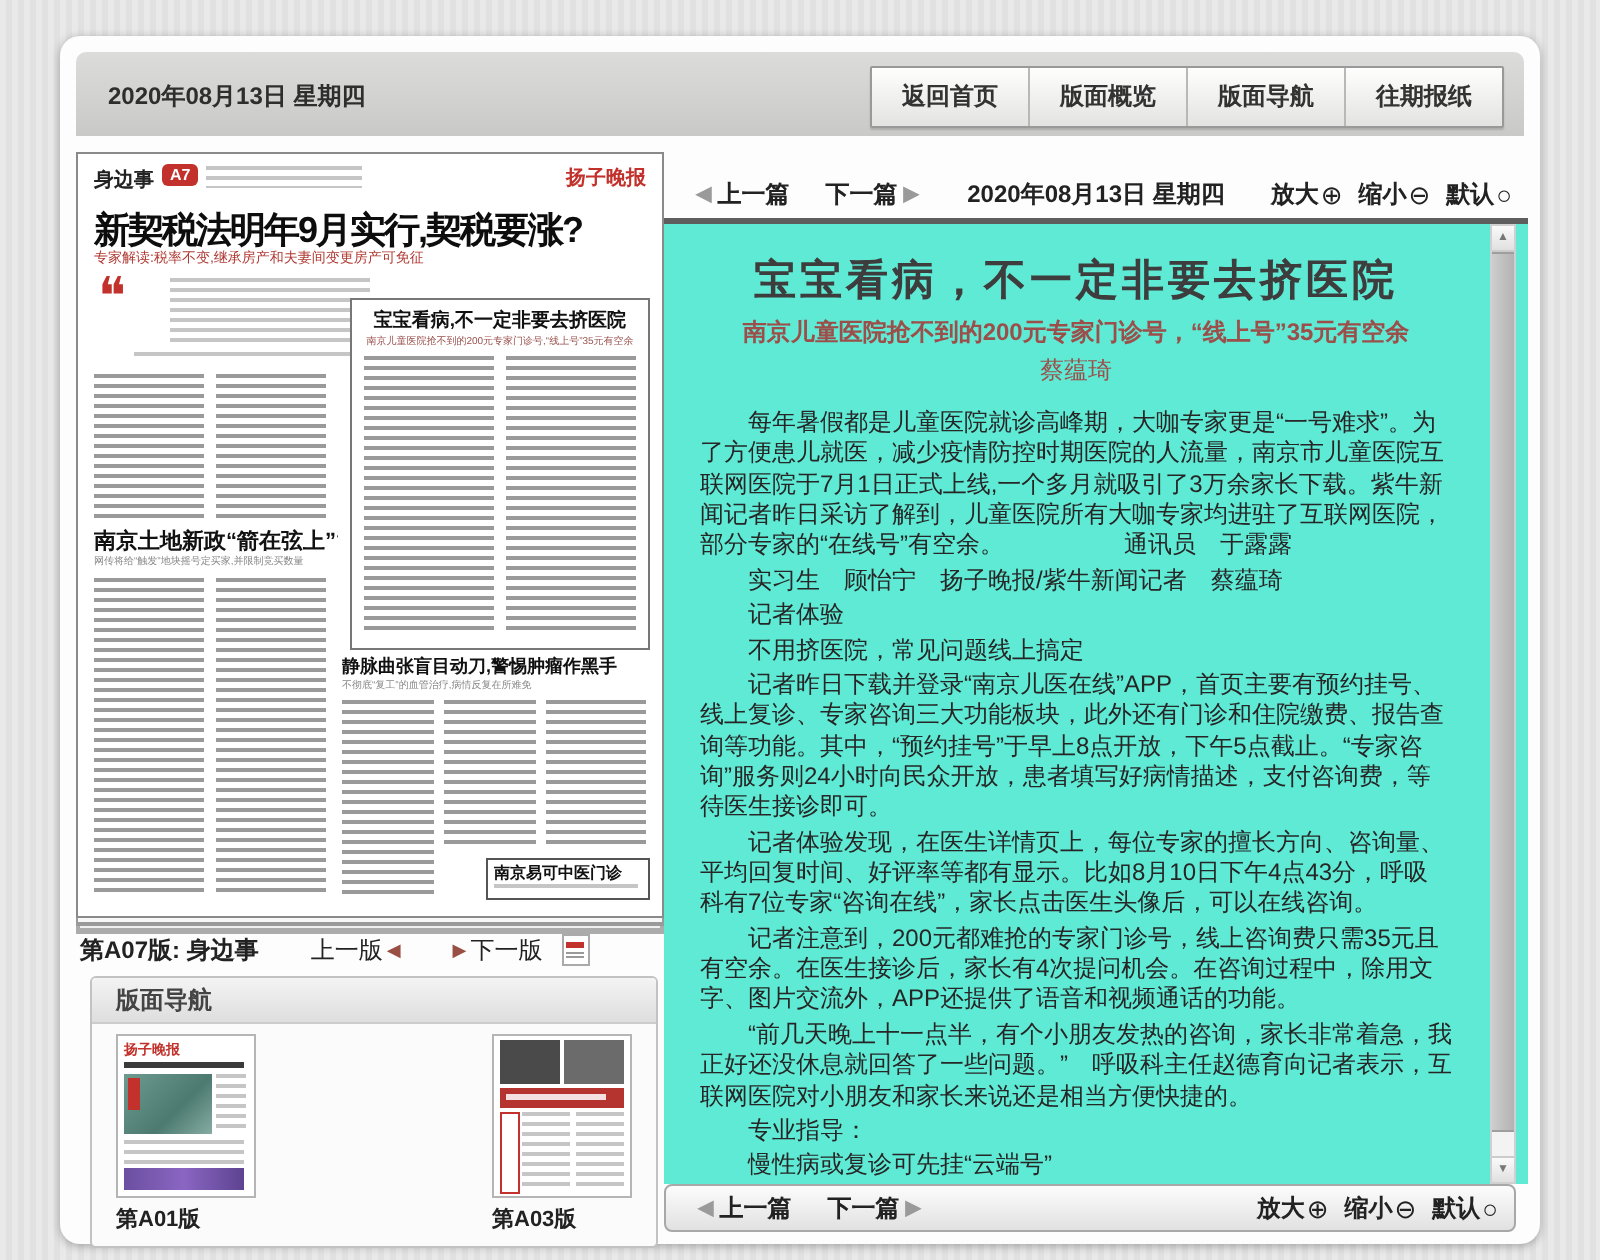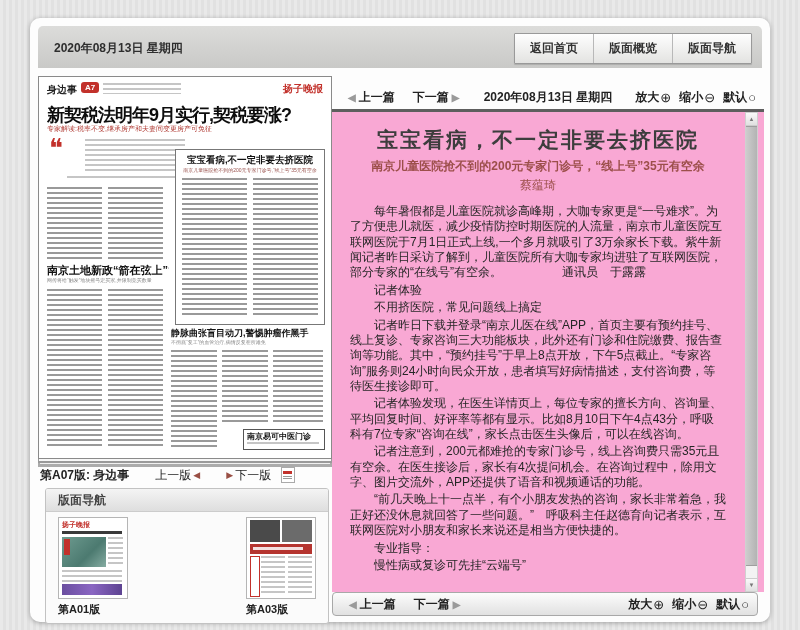--- a/index.html
+++ b/index.html
@@ -102,21 +102,21 @@
   .reader{position:absolute;left:302px;top:68px;width:432px;height:534px;}
   .reader-toolbar{position:relative;height:22px;display:flex;align-items:center;font-size:12px;color:#222;}
   .nav-group{display:flex;gap:18px;margin-left:16px;z-index:1;}
   .nav-link{cursor:pointer;display:flex;align-items:center;gap:3px;font-weight:bold;}
   .arr{color:#9a9a9a;font-size:10px;}
   .r-date{position:absolute;left:0;right:0;text-align:center;font-weight:bold;}
   .zoom-group{margin-left:auto;margin-right:8px;display:flex;gap:8px;z-index:1;font-weight:bold;}
   .zoom-item{cursor:pointer;display:flex;align-items:center;gap:1px;}
   .zoom-ico{font-size:13px;color:#222;font-weight:normal;}
   .reader-rule{height:3px;background:#5e5e5e;margin-top:1px;}
-  .article{position:absolute;left:0;top:26px;width:432px;height:480px;background:#f9a8d4;
+  .article{position:absolute;left:0;top:26px;width:432px;height:480px;background:#5eead4;
     box-sizing:border-box;padding:12px 38px 6px 18px;overflow:hidden;}
   .a-title{margin:2px 0 4px;text-align:center;font-family:"Liberation Serif",serif;
     font-size:21px;font-weight:bold;color:#3d3d3d;letter-spacing:2px;}
   .a-sub{text-align:center;font-size:12px;font-weight:bold;color:#9c4f4a;margin-bottom:2px;}
   .a-author{text-align:center;font-size:12px;color:#9c4f4a;margin-bottom:10px;}
   .article p{margin:0 0 2px;font-size:12px;line-height:1.28;color:#262626;text-indent:2em;}
   .scrollbar{position:absolute;right:6px;top:26px;width:13px;height:480px;
     background:#f3f3f3;border:1px solid #d0d0d0;box-sizing:border-box;}
   .sb-up,.sb-down{position:absolute;left:0;width:11px;height:12px;background:linear-gradient(#fafafa,#e0e0e0);
     text-align:center;font-size:6px;line-height:12px;color:#777;cursor:pointer;}
@@ -132,20 +132,21 @@
 <body>
 
 <div class="window">
 
   <div class="topbar">
     <span class="date">2020年08月13日 星期四</span>
     <div class="btn-group">
       <span class="tb-btn">返回首页</span>
       <span class="tb-btn">版面概览</span>
       <span class="tb-btn">版面导航</span>
+      <span class="tb-btn">往期报纸</span>
     </div>
   </div>
 
   <div class="mini-page">
     <span class="mp-section">身边事</span>
     <span class="mp-badge">A7</span>
     <span class="mp-meta tl light"></span>
     <span class="mp-logo">扬子晚报</span>
     <div class="mp-headline">新契税法明年9月实行,契税要涨?</div>
     <div class="mp-subhead">专家解读:税率不变,继承房产和夫妻间变更房产可免征</div>
@@ -246,20 +247,21 @@
         </span>
       </div>
     </div>
     <div class="reader-rule"></div>
 
     <div class="article">
       <h1 class="a-title">宝宝看病，不一定非要去挤医院</h1>
       <div class="a-sub">南京儿童医院抢不到的200元专家门诊号，“线上号”35元有空余</div>
       <div class="a-author">蔡蕴琦</div>
       <p>每年暑假都是儿童医院就诊高峰期，大咖专家更是“一号难求”。为了方便患儿就医，减少疫情防控时期医院的人流量，南京市儿童医院互联网医院于7月1日正式上线,一个多月就吸引了3万余家长下载。紫牛新闻记者昨日采访了解到，儿童医院所有大咖专家均进驻了互联网医院，部分专家的“在线号”有空余。　　　　　通讯员　于露露</p>
+      <p>实习生　顾怡宁　扬子晚报/紫牛新闻记者　蔡蕴琦</p>
       <p>记者体验</p>
       <p>不用挤医院，常见问题线上搞定</p>
       <p>记者昨日下载并登录“南京儿医在线”APP，首页主要有预约挂号、线上复诊、专家咨询三大功能板块，此外还有门诊和住院缴费、报告查询等功能。其中，“预约挂号”于早上8点开放，下午5点截止。“专家咨询”服务则24小时向民众开放，患者填写好病情描述，支付咨询费，等待医生接诊即可。</p>
       <p>记者体验发现，在医生详情页上，每位专家的擅长方向、咨询量、平均回复时间、好评率等都有显示。比如8月10日下午4点43分，呼吸科有7位专家“咨询在线”，家长点击医生头像后，可以在线咨询。</p>
       <p>记者注意到，200元都难抢的专家门诊号，线上咨询费只需35元且有空余。在医生接诊后，家长有4次提问机会。在咨询过程中，除用文字、图片交流外，APP还提供了语音和视频通话的功能。</p>
       <p>“前几天晚上十一点半，有个小朋友发热的咨询，家长非常着急，我正好还没休息就回答了一些问题。”　呼吸科主任赵德育向记者表示，互联网医院对小朋友和家长来说还是相当方便快捷的。</p>
       <p>专业指导：</p>
       <p>慢性病或复诊可先挂“云端号”</p>
     </div>
 

